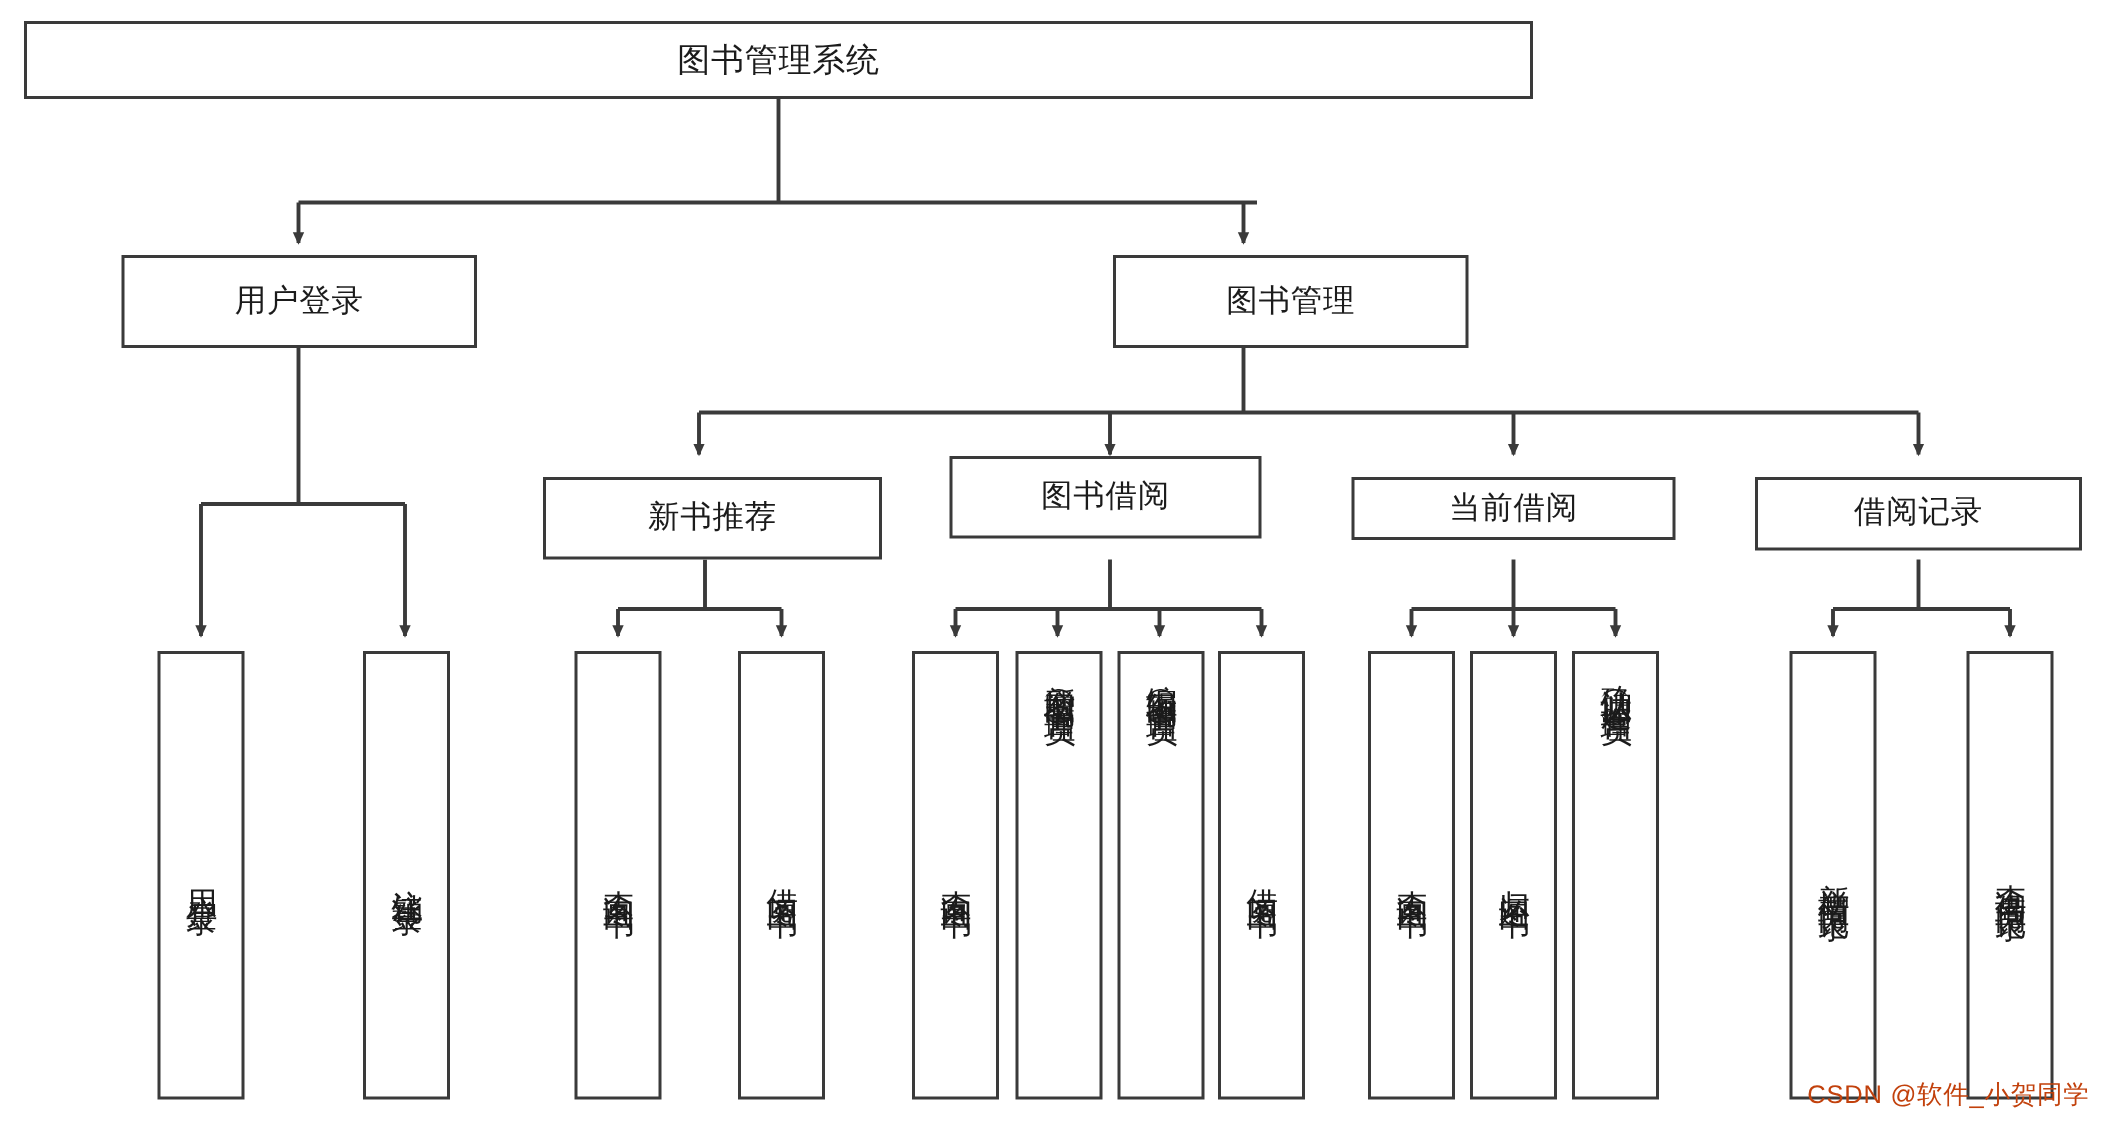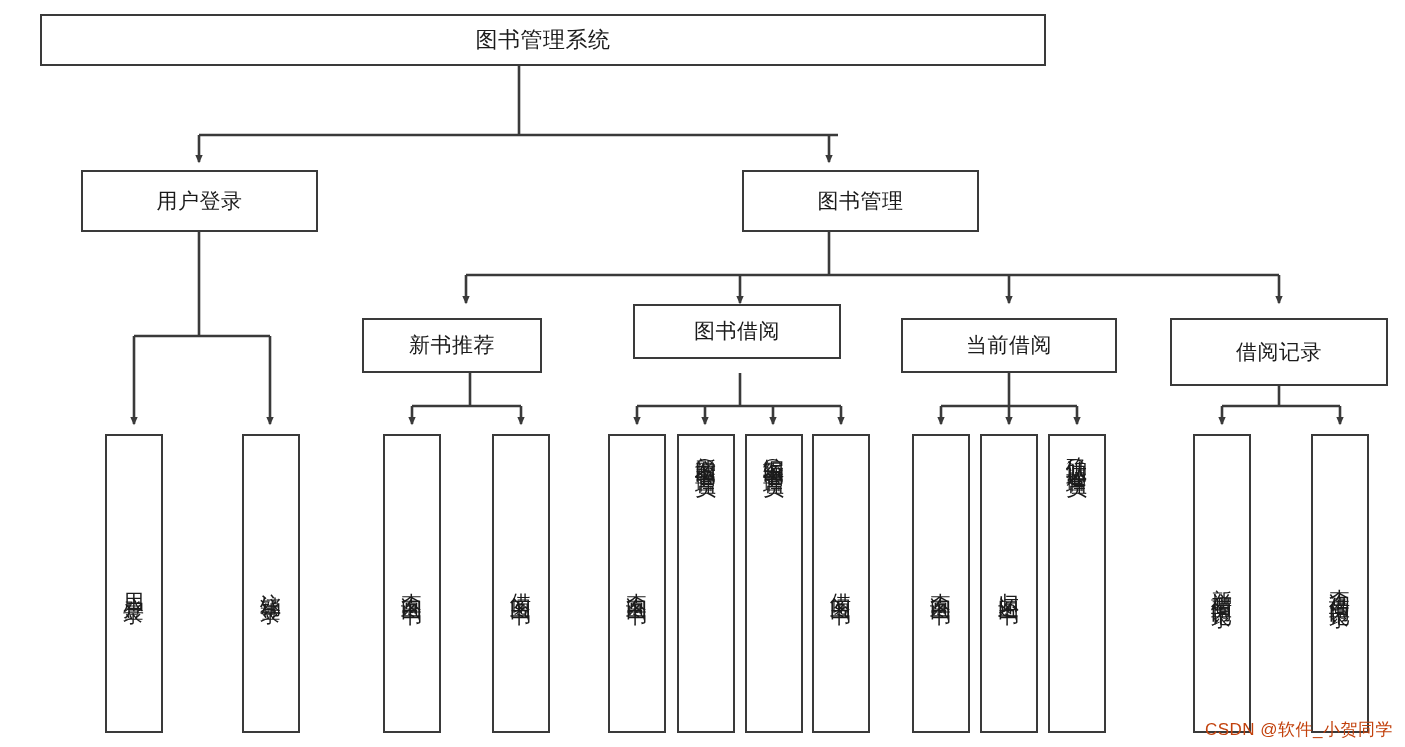--- a/index.html
+++ b/index.html
@@ -127,41 +127,41 @@
       <path d="M1009,406 L1009,424" marker-end="url(#arrow)"></path>
       <path d="M1077,406 L1077,424" marker-end="url(#arrow)"></path>
 
       <path d="M1279,373 L1279,406"></path>
       <path d="M1222,406 L1340,406"></path>
       <path d="M1222,406 L1222,424" marker-end="url(#arrow)"></path>
       <path d="M1340,406 L1340,424" marker-end="url(#arrow)"></path>
     </g>
   </svg>
 
-  <div class="node horiz title" style="left:16px; top:14px; width:1006px; height:52px;margin-left:24px;">
+  <div class="node horiz title" style="left:16px; top:14px; width:1006px; height:52px;">
     <span class="lbl">图书管理系统</span>
   </div>
 
   <div class="node horiz" style="left:81px; top:170px; width:237px; height:62px;">
     <span class="lbl">用户登录</span>
   </div>
   <div class="node horiz" style="left:742px; top:170px; width:237px; height:62px;">
     <span class="lbl">图书管理</span>
   </div>
 
-  <div class="node horiz" style="left:362px; top:318px; width:180px; height:55px;">
+  <div class="node horiz" style="left:362px; top:318px; width:226px; height:55px;">
     <span class="lbl">新书推荐</span>
   </div>
   <div class="node horiz" style="left:633px; top:304px; width:208px; height:55px;">
     <span class="lbl">图书借阅</span>
   </div>
-  <div class="node horiz" style="left:901px; top:318px; width:216px; height:55px;">
+  <div class="node horiz" style="left:901px; top:318px; width:216px; height:42px;">
     <span class="lbl">当前借阅</span>
   </div>
-  <div class="node horiz" style="left:1170px; top:318px; width:218px; height:68px;">
+  <div class="node horiz" style="left:1170px; top:318px; width:218px; height:49px;">
     <span class="lbl">借阅记录</span>
   </div>
 
   <div class="node vert" style="left:105px; top:434px; width:58px; height:299px;">
     <span class="lbl">用户登录</span>
   </div>
   <div class="node vert" style="left:242px; top:434px; width:58px; height:299px;">
     <span class="lbl">注销登录</span>
   </div>
 

